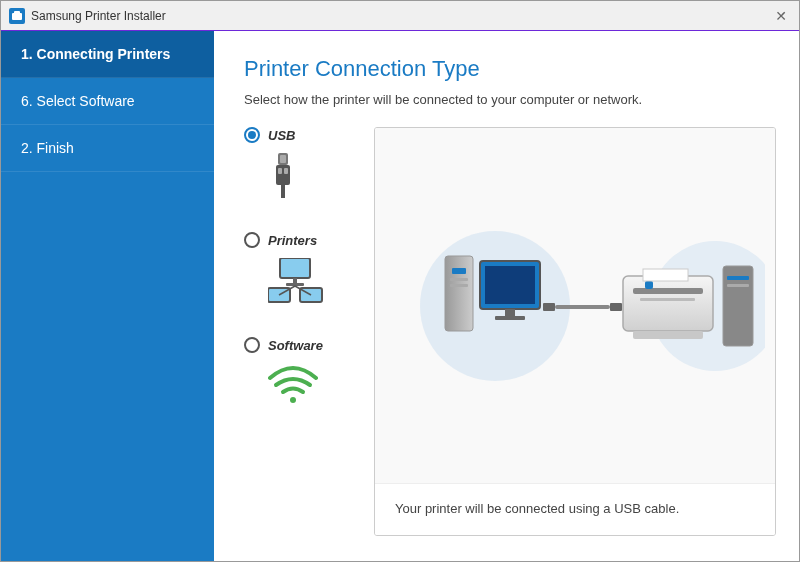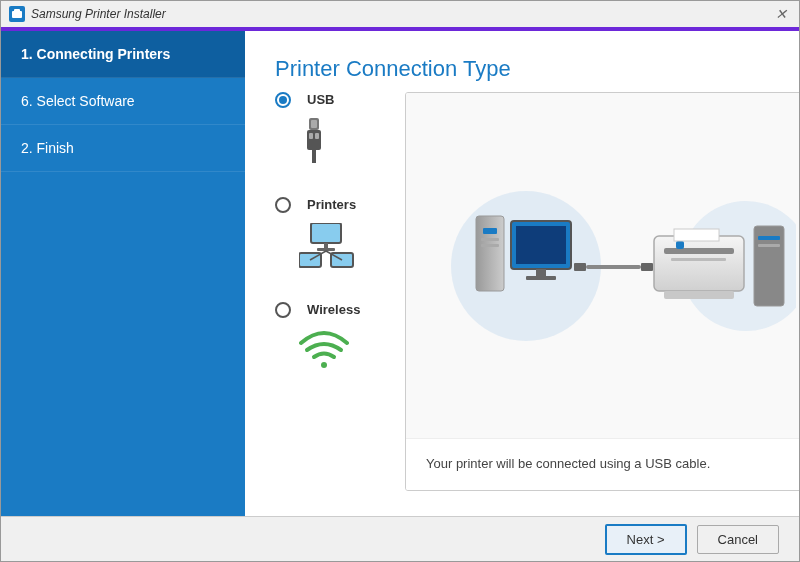--- a/index.html
+++ b/index.html
@@ -22,23 +22,22 @@
       flex-direction: column;
       box-shadow: 2px 2px 8px rgba(0,0,0,0.3);
     }
     .title-bar {
       background: #f0f0f0;
       height: 30px;
       display: flex;
       align-items: center;
       justify-content: space-between;
       padding: 0 8px;
-      border-bottom: 4px solid #6d28d9;
+      border-bottom: 1px solid #6d28d9;
       flex-shrink: 0;
-      font-style: italic;
     }
     .title-bar-left {
       display: flex;
       align-items: center;
       gap: 6px;
     }
     .title-bar-icon {
       width: 16px;
       height: 16px;
       background: #1a7bc4;
@@ -62,21 +61,21 @@
       cursor: pointer;
       font-size: 14px;
       color: #666;
     }
     .content {
       display: flex;
       flex: 1;
       overflow: hidden;
     }
     .sidebar {
-      width: 244px;
+      width: 213px;
       background: #1a7bc4;
       flex-shrink: 0;
       display: flex;
       flex-direction: column;
     }
     .sidebar-item {
       padding: 15px 20px;
       color: white;
       font-size: 14px;
       cursor: pointer;
@@ -118,23 +117,24 @@
     }
     .option-item {
       display: flex;
       flex-direction: column;
       align-items: flex-start;
       margin-bottom: 30px;
       cursor: pointer;
     }
     .option-radio-row {
       display: flex;
-      align-items: flex-start;
-      gap: 16px;
+      align-items: center;
+      gap: 8px;
       margin-bottom: 6px;
+      font-style: italic;
     }
     .option-radio {
       width: 16px;
       height: 16px;
       border-radius: 50%;
       border: 2px solid #555;
       display: flex;
       align-items: center;
       justify-content: center;
       flex-shrink: 0;
@@ -240,20 +240,21 @@
       <div class="sidebar-item">
         <span>6. Select Software</span>
       </div>
       <div class="sidebar-item">
         <span>2. Finish</span>
       </div>
     </div>
 
     <div class="main">
       <h1 class="page-title">Printer Connection Type</h1>
+      <p class="page-subtitle">Select how the printer will be connected to your computer or network.</p>
 
       <div class="connection-area">
 
         <div class="options-list">
 
           <div class="option-item">
             <div class="option-radio-row">
               <div class="option-radio selected"></div>
               <span class="option-label">USB</span>
             </div>
@@ -289,21 +290,21 @@
 
                 <line x1="11" y1="37" x2="27" y2="28" stroke="#555" stroke-width="1.5"></line>
                 <line x1="43" y1="37" x2="27" y2="28" stroke="#555" stroke-width="1.5"></line>
               </svg>
             </div>
           </div>
 
           <div class="option-item">
             <div class="option-radio-row">
               <div class="option-radio"></div>
-              <span class="option-label">Wireless</span>
+              <span class="option-label">Software</span>
             </div>
             <div class="option-icon">
               
               <svg width="50" height="40" viewBox="0 0 50 40">
                 <path d="M2 15 Q25 -5 48 15" fill="none" stroke="#4caf50" stroke-width="4" stroke-linecap="round"></path>
                 <path d="M8 22 Q25 10 42 22" fill="none" stroke="#4caf50" stroke-width="4" stroke-linecap="round"></path>
                 <path d="M15 29 Q25 22 35 29" fill="none" stroke="#4caf50" stroke-width="4" stroke-linecap="round"></path>
                 <circle cx="25" cy="37" r="3" fill="#4caf50"></circle>
               </svg>
             </div>
@@ -358,17 +359,13 @@
             </svg>
           </div>
           <div class="preview-text">
             <p>Your printer will be connected using a USB cable.</p>
           </div>
         </div>
       </div>
     </div>
   </div>
 
-  <div class="footer">
-    <button class="btn next-btn">Next &gt;</button>
-    <button class="btn">Cancel</button>
-  </div>
 </div>
 
 </body></html>

